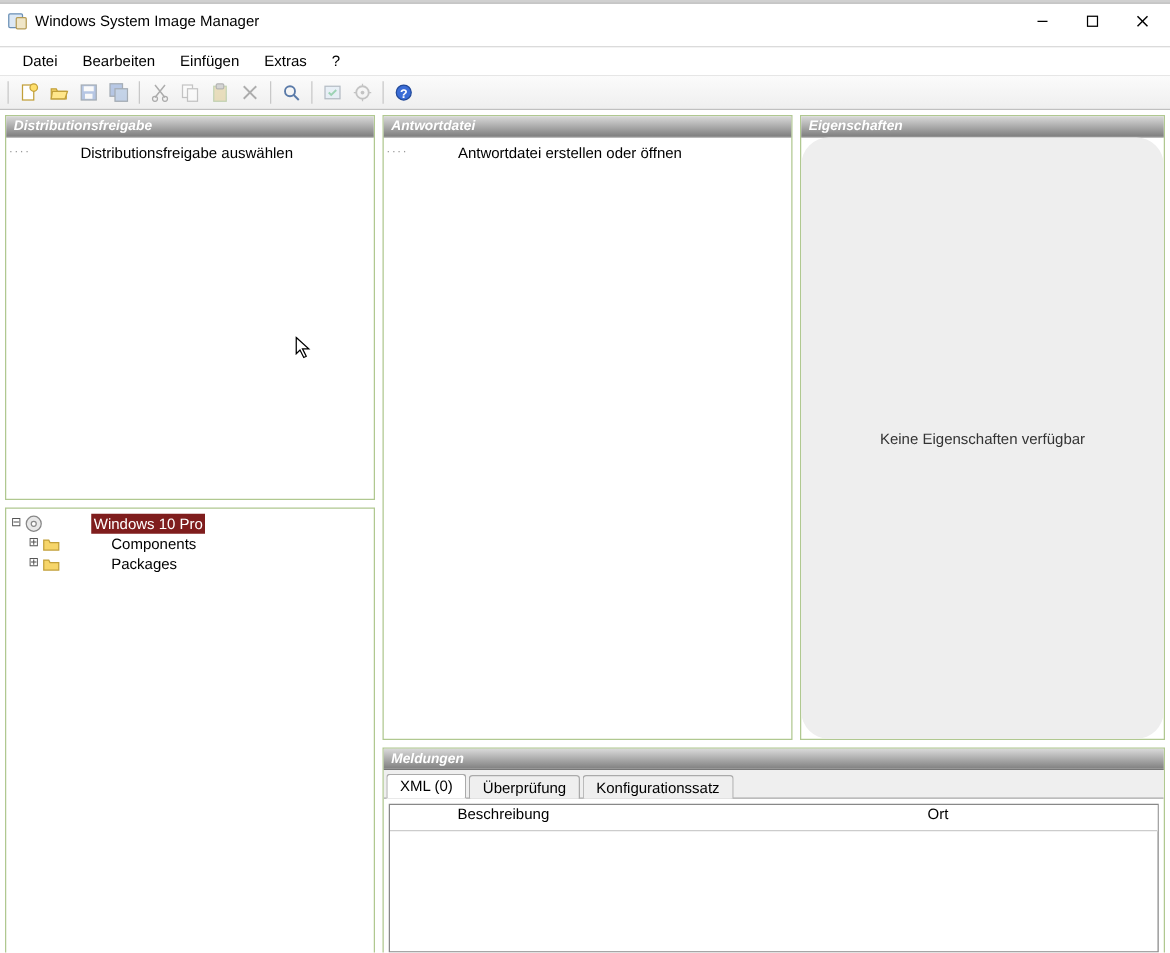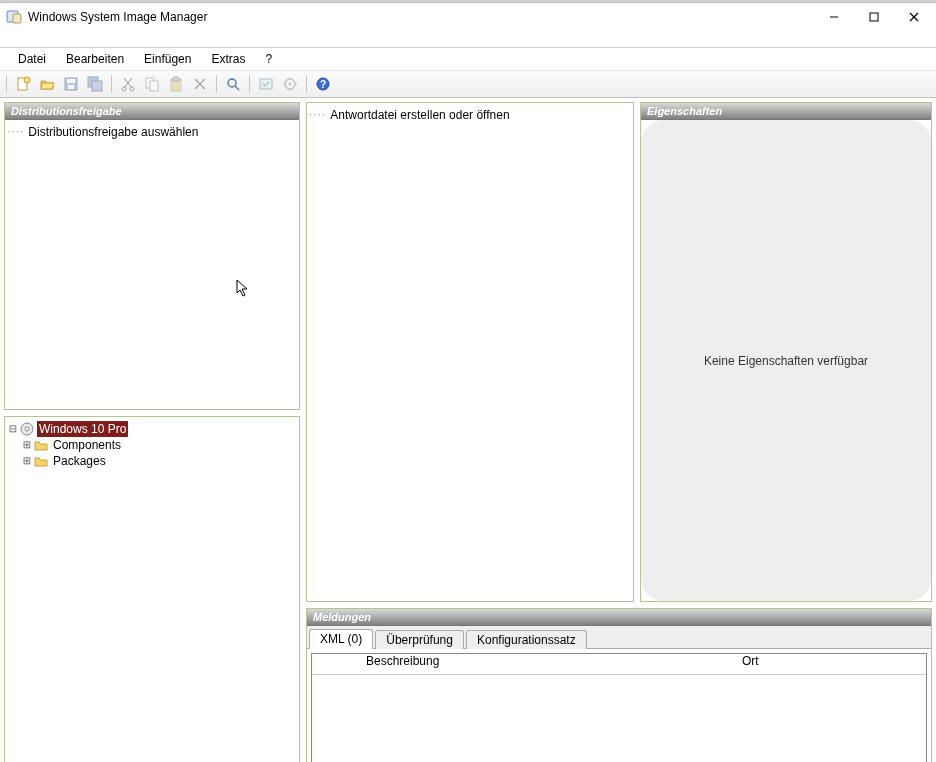--- a/index.html
+++ b/index.html
@@ -16,21 +16,21 @@
   .top-strip {
     height: 2px;
     background: #d0d0d0;
     border-bottom: 1px solid #c0c0c0;
   }
   .titlebar {
     height: 28px;
     display: flex;
     align-items: center;
     border-bottom: 1px solid #d0d0d0;
-    padding: 0 2px 16px 6px;
+    padding: 0 2px 6px 6px;
   }
   .titlebar .app-icon {
     width: 16px;
     height: 16px;
     margin-right: 6px;
     display: flex;
     align-items: center;
     justify-content: center;
   }
   .titlebar .title {
@@ -161,20 +161,21 @@
   .tree-row .node-icon {
     width: 16px;
     height: 14px;
     margin-right: 2px;
     display: flex;
     align-items: center;
     justify-content: center;
   }
   .tree-row .label {
     padding: 0 2px;
+    margin-left: 36px;
   }
   .tree-row.selected .label {
     background: #7f1d1d;
     color: #fff;
   }
   .folder-icon svg { display:block; }
   
   .tabs {
     display: flex;
     border-bottom: 1px solid #aaa;
@@ -403,20 +404,21 @@
                 <path d="M1 3h4l1 2h7v6H1z" fill="#f6d56a" stroke="#c2a03a"></path>
               </svg>
           </span>
           <span class="label">Packages</span>
         </div>
       </div>
     </div>
   </div>
 
   <div id="panel-answer" class="panel">
+    <div class="panel-header">Antwortdatei</div>
     <div class="panel-body">
       <div class="tree">
         <div class="tree-row">
           <span class="dots">····</span>
           <span class="label">Antwortdatei erstellen oder öffnen</span>
         </div>
       </div>
     </div>
   </div>
 

